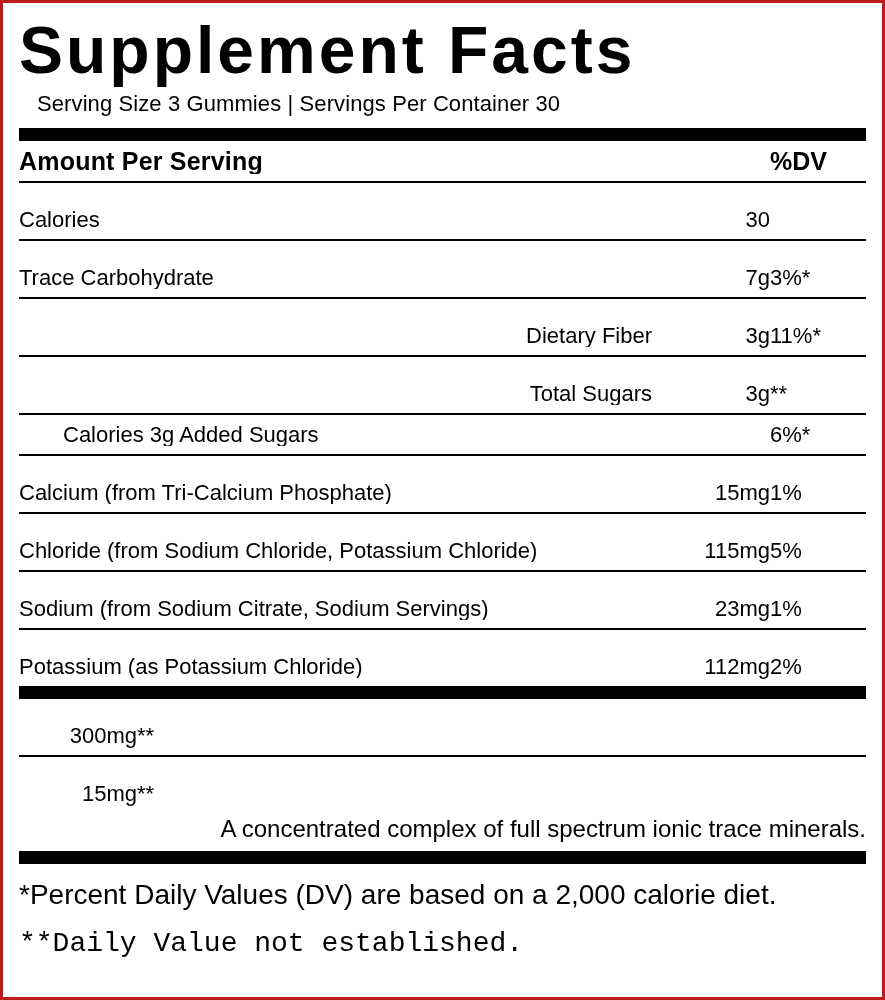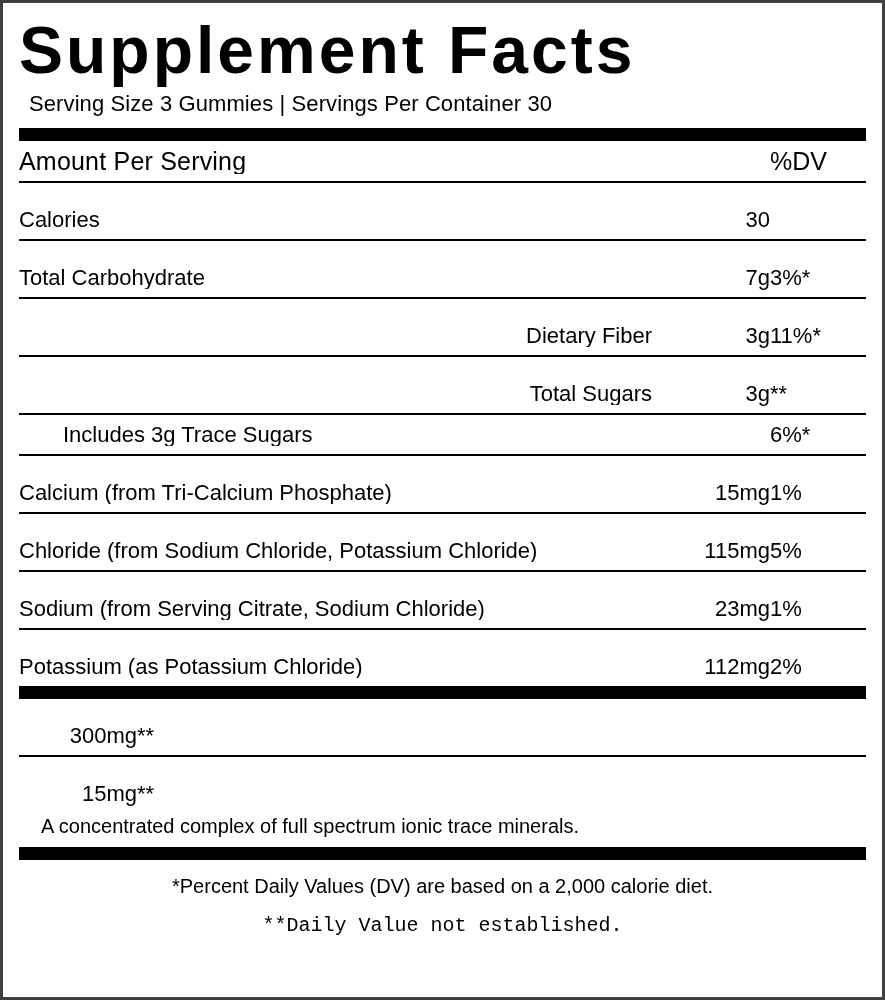--- a/index.html
+++ b/index.html
@@ -13,39 +13,39 @@
     font-family: "Liberation Sans", sans-serif;
     color: #000000;
     -webkit-font-smoothing: antialiased;
   }
 
   .panel {
     position: relative;
     box-sizing: border-box;
     width: 885px;
     height: 1000px;
-    border: 3px solid #404040;
+    border: 3px solid #b91c1c;
     padding: 8px 16px 8px 16px;
   }
 
   
   .title {
     font-size: 66px;
     font-weight: bold;
     letter-spacing: 3px;
     line-height: 1.02;
     margin: 6px 0 2px 0;
     white-space: nowrap;
   }
 
   
   .serving {
     font-size: 22px;
     line-height: 1.25;
-    margin: 6px 0 10px 10px;
+    margin: 6px 0 10px 18px;
     letter-spacing: 0.1px;
   }
 
   
   .rule-thick {
     height: 13px;
     background: #000000;
     margin: 0;
   }
 
@@ -70,45 +70,45 @@
     white-space: nowrap;
     margin-top: 17px;
   }
   .row .dv {
     flex: 0 0 96px;
     text-align: left;
     white-space: nowrap;
   }
 
   .row.header {
-    font-weight: normal;
+    font-weight: bold;
     font-size: 25px;
     padding: 8px 0 7px 0;
   }
   .row.header .name { letter-spacing: 0.2px; }
 
   .indent1 .name { padding-left: 22px; text-align: right; }
   .indent2 .name { padding-left: 44px; }
 
   .subnote {
-    font-size: 20px;
+    font-size: 24px;
     line-height: 1.15;
     padding: 2px 0 9px 22px;
     border-bottom: none;
+    text-align: right;
   }
 
   
   .footnotes {
     padding-top: 8px;
   }
   .footnote {
-    font-size: 20px;
+    font-size: 28px;
     line-height: 1.15;
     padding: 7px 0 7px 0;
-    text-align: center;
   }
   .footnote.second { padding-top: 9px; font-family: Liberation Mono, monospace; }
 </style>
 </head>
 <body>
 
 <div class="panel">
 
   <div class="title">Supplement Facts</div>
 
@@ -122,57 +122,57 @@
     <span class="dv">%DV</span>
   </div>
 
   <div class="row">
     <span class="name">Calories</span>
     <span class="amt">30</span>
     <span class="dv"></span>
   </div>
 
   <div class="row">
-    <span class="name">Total Carbohydrate</span>
+    <span class="name">Trace Carbohydrate</span>
     <span class="amt">7g</span>
     <span class="dv">3%*</span>
   </div>
 
   <div class="row indent1">
     <span class="name">Dietary Fiber</span>
     <span class="amt">3g</span>
     <span class="dv">11%*</span>
   </div>
 
   <div class="row indent1">
     <span class="name">Total Sugars</span>
     <span class="amt">3g</span>
     <span class="dv">**</span>
   </div>
 
   <div class="row indent2">
-    <span class="name">Includes 3g Trace Sugars</span>
+    <span class="name">Calories 3g Added Sugars</span>
     <span class="amt"></span>
     <span class="dv">6%*</span>
   </div>
 
   <div class="row">
     <span class="name">Calcium (from Tri-Calcium Phosphate)</span>
     <span class="amt">15mg</span>
     <span class="dv">1%</span>
   </div>
 
   <div class="row">
     <span class="name">Chloride (from Sodium Chloride, Potassium Chloride)</span>
     <span class="amt">115mg</span>
     <span class="dv">5%</span>
   </div>
 
   <div class="row">
-    <span class="name">Sodium (from Serving Citrate, Sodium Chloride)</span>
+    <span class="name">Sodium (from Sodium Citrate, Sodium Servings)</span>
     <span class="amt">23mg</span>
     <span class="dv">1%</span>
   </div>
 
   <div class="row nb">
     <span class="name">Potassium (as Potassium Chloride)</span>
     <span class="amt">112mg</span>
     <span class="dv">2%</span>
   </div>
 

